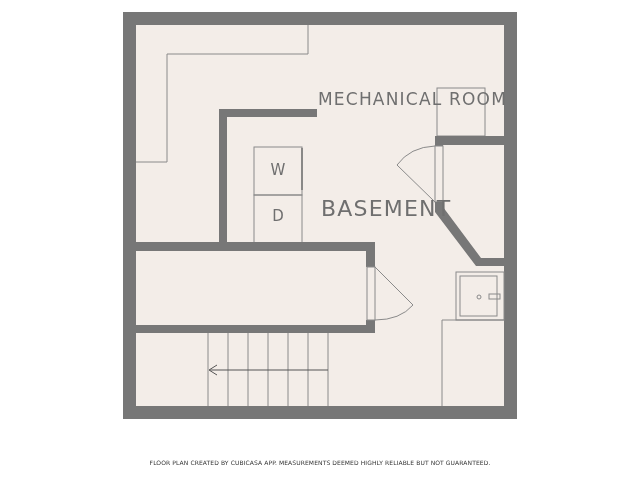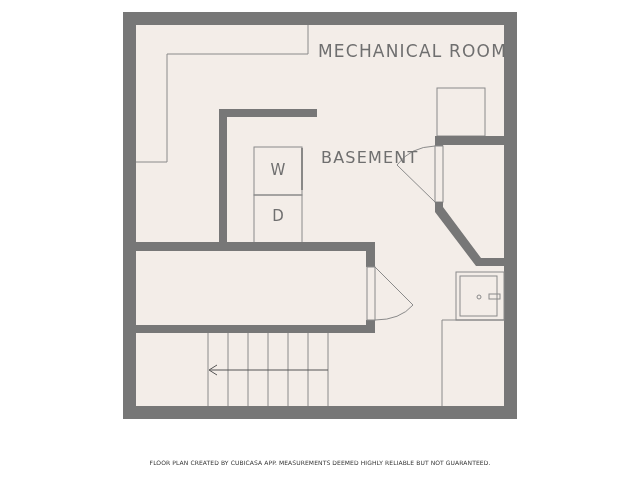--- a/index.html
+++ b/index.html
@@ -1,20 +1,20 @@
 <!DOCTYPE html>
 <html><head>
   <meta charset="utf-8">
   <style>
     html, body { margin: 0; padding: 0; background: #ffffff; }
     body { width: 640px; height: 480px; position: relative; overflow: hidden; font-family: "DejaVu Sans", sans-serif; }
     #plan { position: absolute; left: 0; top: 0; width: 640px; height: 480px; }
-    .room-label { position: absolute; color: #6f6f6f; font-family: "DejaVu Sans", sans-serif; letter-spacing: 1.2px; white-space: nowrap; font-weight: normal; }
+    .room-label { position: absolute; color: #6f6f6f; font-family: "DejaVu Sans", sans-serif; letter-spacing: 1.2px; white-space: nowrap; font-weight: normal; margin-top: 48px; }
     .label-mech { left: 318px; top: 41px; font-size: 17px; }
-    .label-base { left: 321px; top: 148px; font-size: 16px; }
+    .label-base { left: 321px; top: 148px; font-size: 22px; }
     .appl { position: absolute; color: #6f6f6f; font-size: 15px; width: 48px; text-align: center; }
     .appl-w { left: 254px; top: 161px; }
     .appl-d { left: 254px; top: 207px; }
     .footer { position: absolute; left: 0; width: 640px; top: 459px; text-align: center; font-size: 6px; color: #333; letter-spacing: 0.1px; }
   </style>
 </head>
 <body>
 
 <svg id="plan" viewBox="0 0 640 480" xmlns="http://www.w3.org/2000/svg">
 

